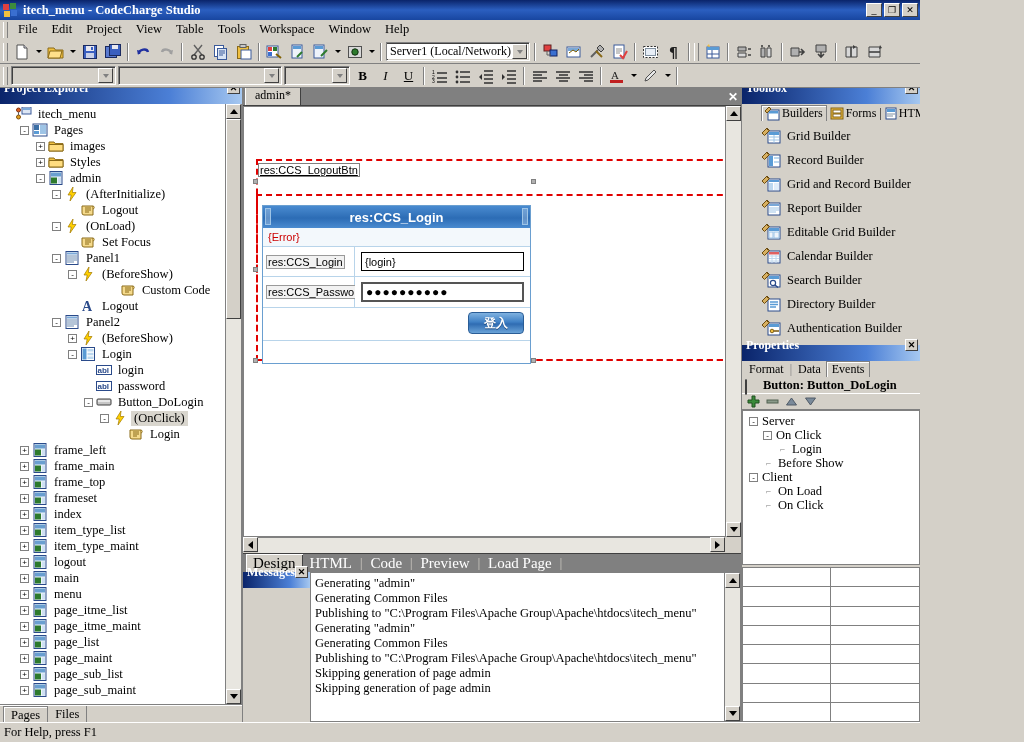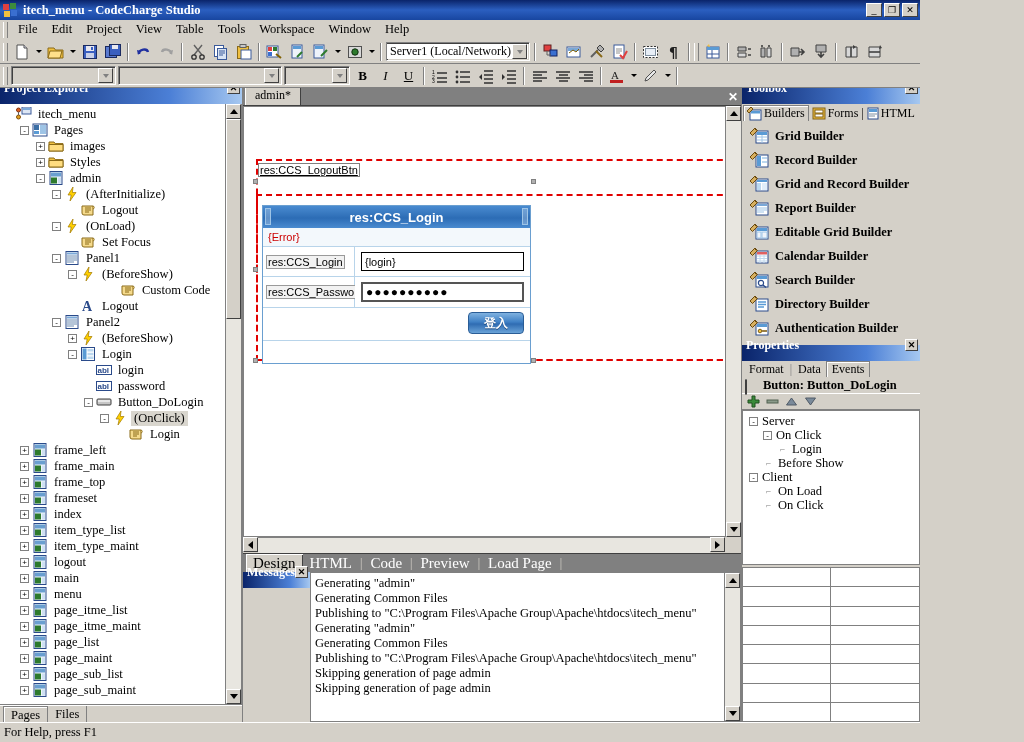--- a/index.html
+++ b/index.html
@@ -224,26 +224,26 @@
   .messages { height: 150px; flex: 0 0 150px; display: flex; flex-direction: row; background: #d4d0c8; }
   .msgbody { flex: 1 1 auto; display: flex; background: #fff; border: 1px solid #808080; overflow: hidden; }
   .msglist { flex: 1 1 auto; padding: 3px 4px; overflow: hidden; }
   .msgline { font-family: "Liberation Serif", serif; font-size: 12.5px; color: #000;
      line-height: 15px; white-space: nowrap; }
 
   
   .right { width: 179px; flex: 0 0 179px; display: flex; flex-direction: column;
      border-left: 1px solid #808080; background: #d4d0c8; }
   .tbx { flex: 0 0 auto; display: flex; flex-direction: column; }
-  .tbxtabs { height: 17px; display: flex; align-items: flex-end; background: #d4d0c8; padding-left: 1px; }
+  .tbxtabs { height: 17px; display: flex; align-items: flex-end; background: #d4d0c8; padding-left: 19px; }
   .tbxtab { display: flex; align-items: center; gap: 2px; padding: 0 3px; height: 16px;
      font-family: "Liberation Serif", serif; font-size: 12px; color: #000; }
   .tbxtab.active { background: #d4d0c8; border: 1px solid #808080; border-bottom: none;
      box-shadow: inset 1px 1px 0 #fff; font-weight: normal; }
-  .tbxlist { background: #d4d0c8; padding: 3px 0 3px 8px; font-weight: bold; }
+  .tbxlist { background: #d4d0c8; padding: 3px 0 3px 20px; }
   .tbxitem { height: 24px; display: flex; align-items: center;
      font-family: "Liberation Serif", serif; font-size: 12.5px; color: #000; white-space: nowrap; }
   .tbxitem .bicon { width: 20px; height: 18px; flex: 0 0 auto; margin-right: 5px; position: relative; }
 
   .props { flex: 1 1 auto; display: flex; flex-direction: column; min-height: 0; margin-top: 2px; }
   .proptabs { height: 16px; display: flex; align-items: flex-end; background: #d4d0c8; padding-left: 2px; }
   .ptab { padding: 0 5px; font-family: "Liberation Serif", serif; font-size: 12px; color: #000; }
   .ptab.active { background: #d4d0c8; border: 1px solid #808080; border-bottom: none;
      box-shadow: inset 1px 1px 0 #fff; }
   .propheader { height: 16px; display: flex; align-items: center; gap: 4px; padding: 0 3px;

